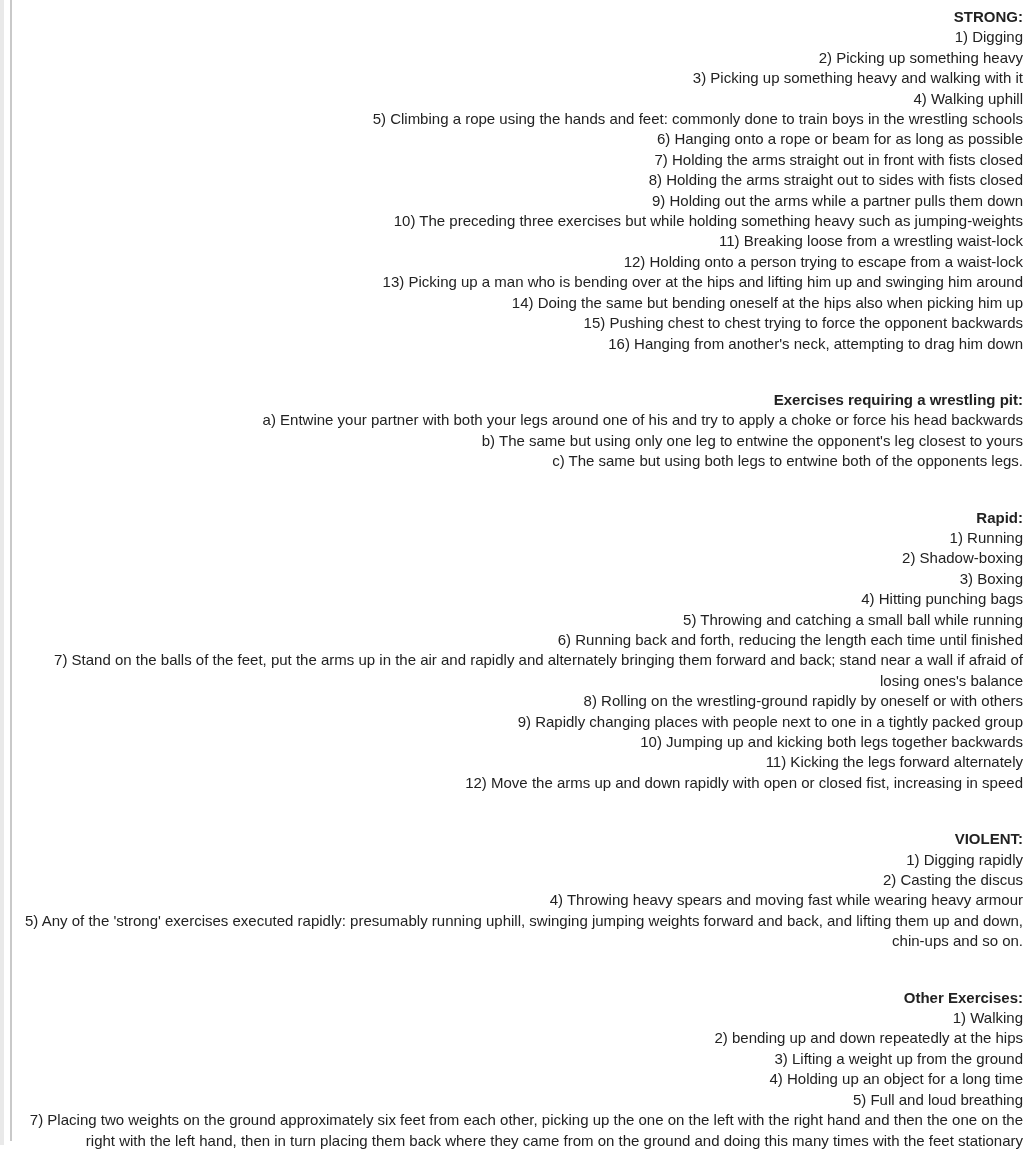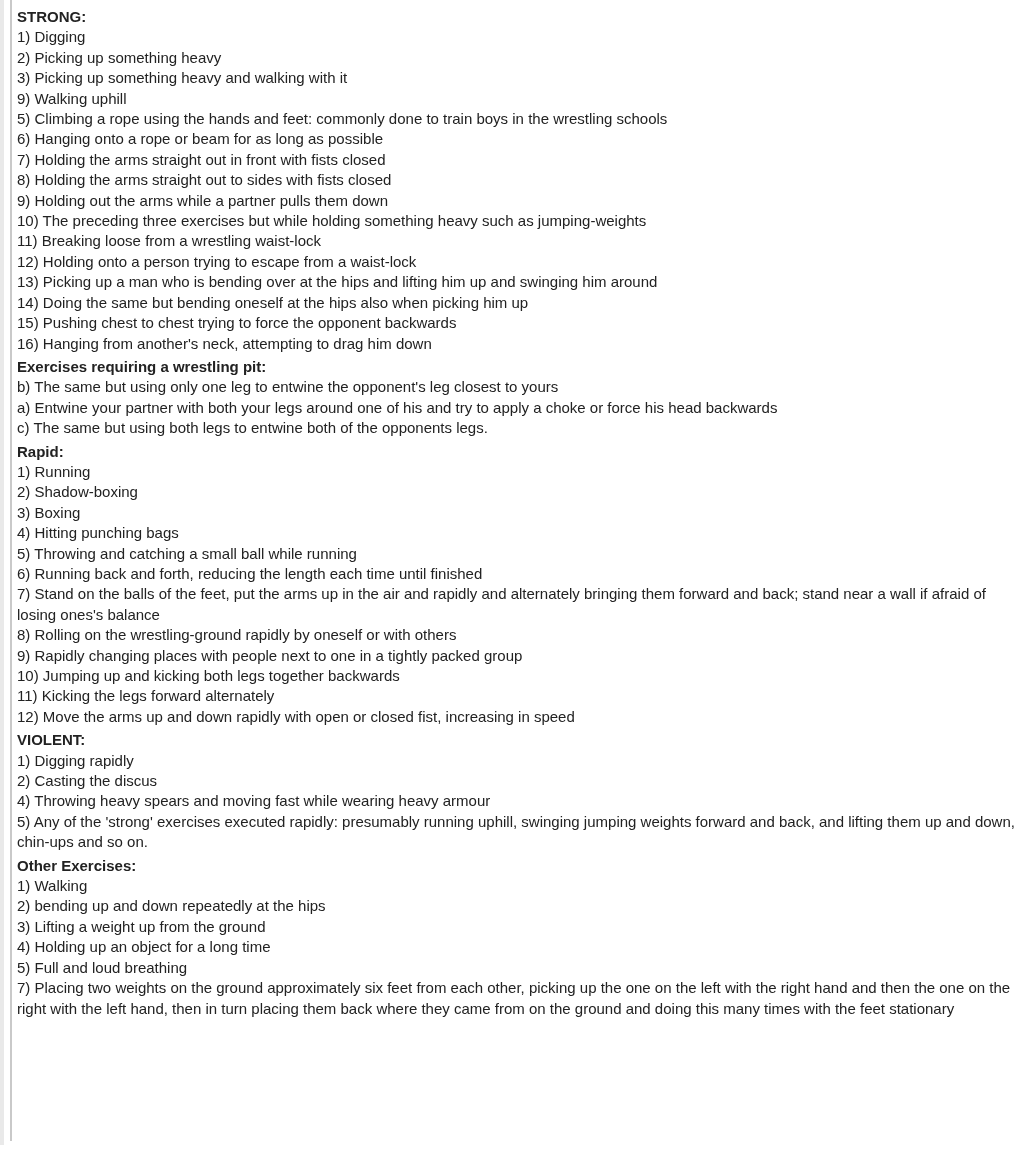--- a/index.html
+++ b/index.html
@@ -1,21 +1,21 @@
 <!DOCTYPE html>
 <html style="--text-color: #222222; --bg-color: #ffffff; --border-color: #c9c9c9; --strip-color: #e9e9e9;"><head>
 <meta charset="utf-8">
 <style>
   :root {
     --text-color: #222222;
     --bg-color: #ffffff;
     --border-color: #c9c9c9;
     --strip-color: #e9e9e9;
   }
-  * { box-sizing: border-box; }
+  * { box-sizing: border-box; text-align: right; }
   html, body {
     margin: 0;
     padding: 0;
   }
   body {
     width: 1035px;
     height: 1162px;
     background: var(--bg-color);
     font-family: "Liberation Sans", sans-serif;
     font-size: 15px;
@@ -48,54 +48,54 @@
   .line {
     line-height: 20.4px;
     min-height: 20.4px;
     white-space: normal;
     word-wrap: break-word;
   }
   .heading {
     font-weight: 700;
   }
   .section + .section {
-    margin-top: 3px;
+    margin-top: 36px;
   }
 </style>
 </head>
 <body>
 
 <div class="edge-strip"></div>
 <div class="quote-border"></div>
 
 <div class="content">
   <div>
       <div class="section">
         <div class="line heading">STRONG:</div>
         <div class="line">1) Digging</div>
         <div class="line">2) Picking up something heavy</div>
         <div class="line">3) Picking up something heavy and walking with it</div>
-        <div class="line">9) Walking uphill</div>
+        <div class="line">4) Walking uphill</div>
         <div class="line">5) Climbing a rope using the hands and feet: commonly done to train boys in the wrestling schools</div>
         <div class="line">6) Hanging onto a rope or beam for as long as possible</div>
         <div class="line">7) Holding the arms straight out in front with fists closed</div>
         <div class="line">8) Holding the arms straight out to sides with fists closed</div>
         <div class="line">9) Holding out the arms while a partner pulls them down</div>
         <div class="line">10) The preceding three exercises but while holding something heavy such as jumping-weights</div>
         <div class="line">11) Breaking loose from a wrestling waist-lock</div>
         <div class="line">12) Holding onto a person trying to escape from a waist-lock</div>
         <div class="line">13) Picking up a man who is bending over at the hips and lifting him up and swinging him around</div>
         <div class="line">14) Doing the same but bending oneself at the hips also when picking him up</div>
         <div class="line">15) Pushing chest to chest trying to force the opponent backwards</div>
         <div class="line">16) Hanging from another's neck, attempting to drag him down</div>
       </div>
       <div class="section">
         <div class="line heading">Exercises requiring a wrestling pit:</div>
+        <div class="line">a) Entwine your partner with both your legs around one of his and try to apply a choke or force his head backwards</div>
         <div class="line">b) The same but using only one leg to entwine the opponent's leg closest to yours</div>
-        <div class="line">a) Entwine your partner with both your legs around one of his and try to apply a choke or force his head backwards</div>
         <div class="line">c) The same but using both legs to entwine both of the opponents legs.</div>
       </div>
       <div class="section">
         <div class="line heading">Rapid:</div>
         <div class="line">1) Running</div>
         <div class="line">2) Shadow-boxing</div>
         <div class="line">3) Boxing</div>
         <div class="line">4) Hitting punching bags</div>
         <div class="line">5) Throwing and catching a small ball while running</div>
         <div class="line">6) Running back and forth, reducing the length each time until finished</div>

